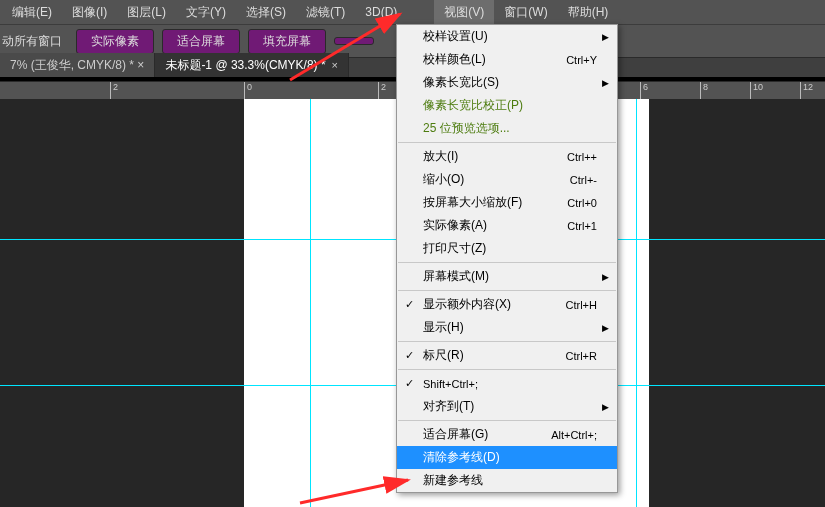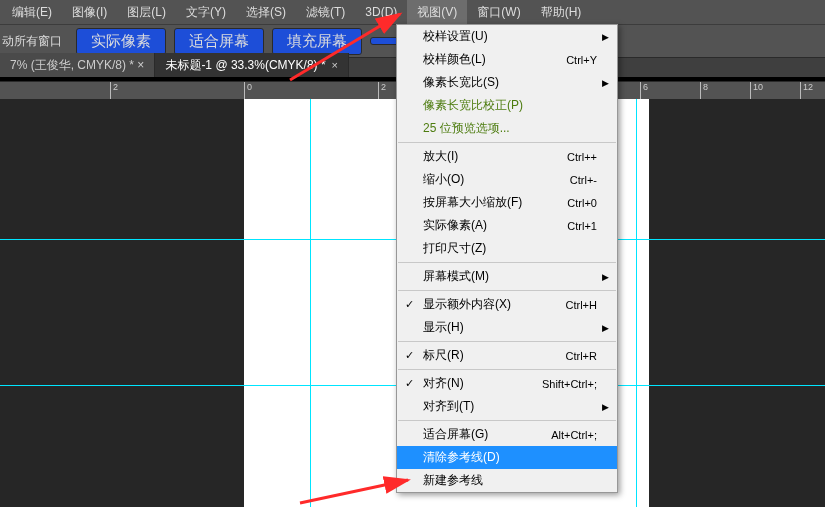--- a/index.html
+++ b/index.html
@@ -1,23 +1,23 @@
 <!DOCTYPE html>
 <html><head>
 <meta charset="utf-8">
 <style>
 * { margin: 0; padding: 0; box-sizing: border-box; font-family: "Microsoft YaHei", Arial, sans-serif; }
 body { width: 825px; height: 507px; background: #535353; overflow: hidden; position: relative; }
 
 .menubar { background: #535353; height: 24px; display: flex; align-items: flex-start; padding: 0 2px; color: #ddd; font-size: 12px; }
 .menubar .mi { padding: 0 10px; height: 24px; line-height: 24px; cursor: default; }
-.menubar .mi.active { background: #6d6d6d; }
+.menubar .mi.active { background: #6d6d6d; margin-left: 27px; }
 
 .optionsbar { background: #535353; height: 30px; display: flex; align-items: center; padding: 16px 2px; gap: 8px; border-top: 1px solid #3c3c3c; }
-.optbtn { background: #1d4ed8; border: 1px solid #2a2a2a; color: #ddd; font-size: 15px; padding: 3px 14px; border-radius: 3px; }
+.optbtn { background: #701a75; border: 1px solid #2a2a2a; color: #ddd; font-size: 12px; padding: 3px 14px; border-radius: 3px; }
 .opttext { color: #ddd; font-size: 12px; margin-right: 6px; }
 
 .tabbar { background: #3f3f3f; height: 24px; display: flex; align-items: flex-end; font-size: 12px; border-top: 1px solid #2a2a2a; border-bottom: 4px solid #000000; }
 .tab { padding: 0 10px; height: 24px; line-height: 24px; color: #ccc; border-right: 1px solid #2a2a2a; display: flex; align-items: center; gap: 6px; }
 .tab.inactive { background: #4a4a4a; }
 .tab.active { background: #333; color: #fff; }
 .tab .x { font-size: 11px; color: #ccc; }
 
 .ruler-h { background: #535353; height: 18px; position: relative; border-top: 1px solid #2a2a2a; color: #ccc; font-size: 9px; overflow: hidden; }
 .ruler-h .tick { position: absolute; top: 0; height: 18px; border-left: 1px solid #bbb; padding-left: 2px; line-height: 10px; }
@@ -149,21 +149,20 @@
     </div>
   <hr>
   <div class="row">
       <span class="chk">✓</span>
       <span class="label">标尺(R)</span>
       <span class="accel">Ctrl+R</span>
     </div>
   <hr>
   <div class="row">
       <span class="chk">✓</span>
-      <span class="label">对齐(N)</span>
       <span class="accel">Shift+Ctrl+;</span>
     </div>
   <div class="row">
       <span class="label">对齐到(T)</span>
       <span class="sub">▶</span>
     </div>
   <hr>
   <div class="row">
       <span class="label">适合屏幕(G)</span>
       <span class="accel">Alt+Ctrl+;</span>

